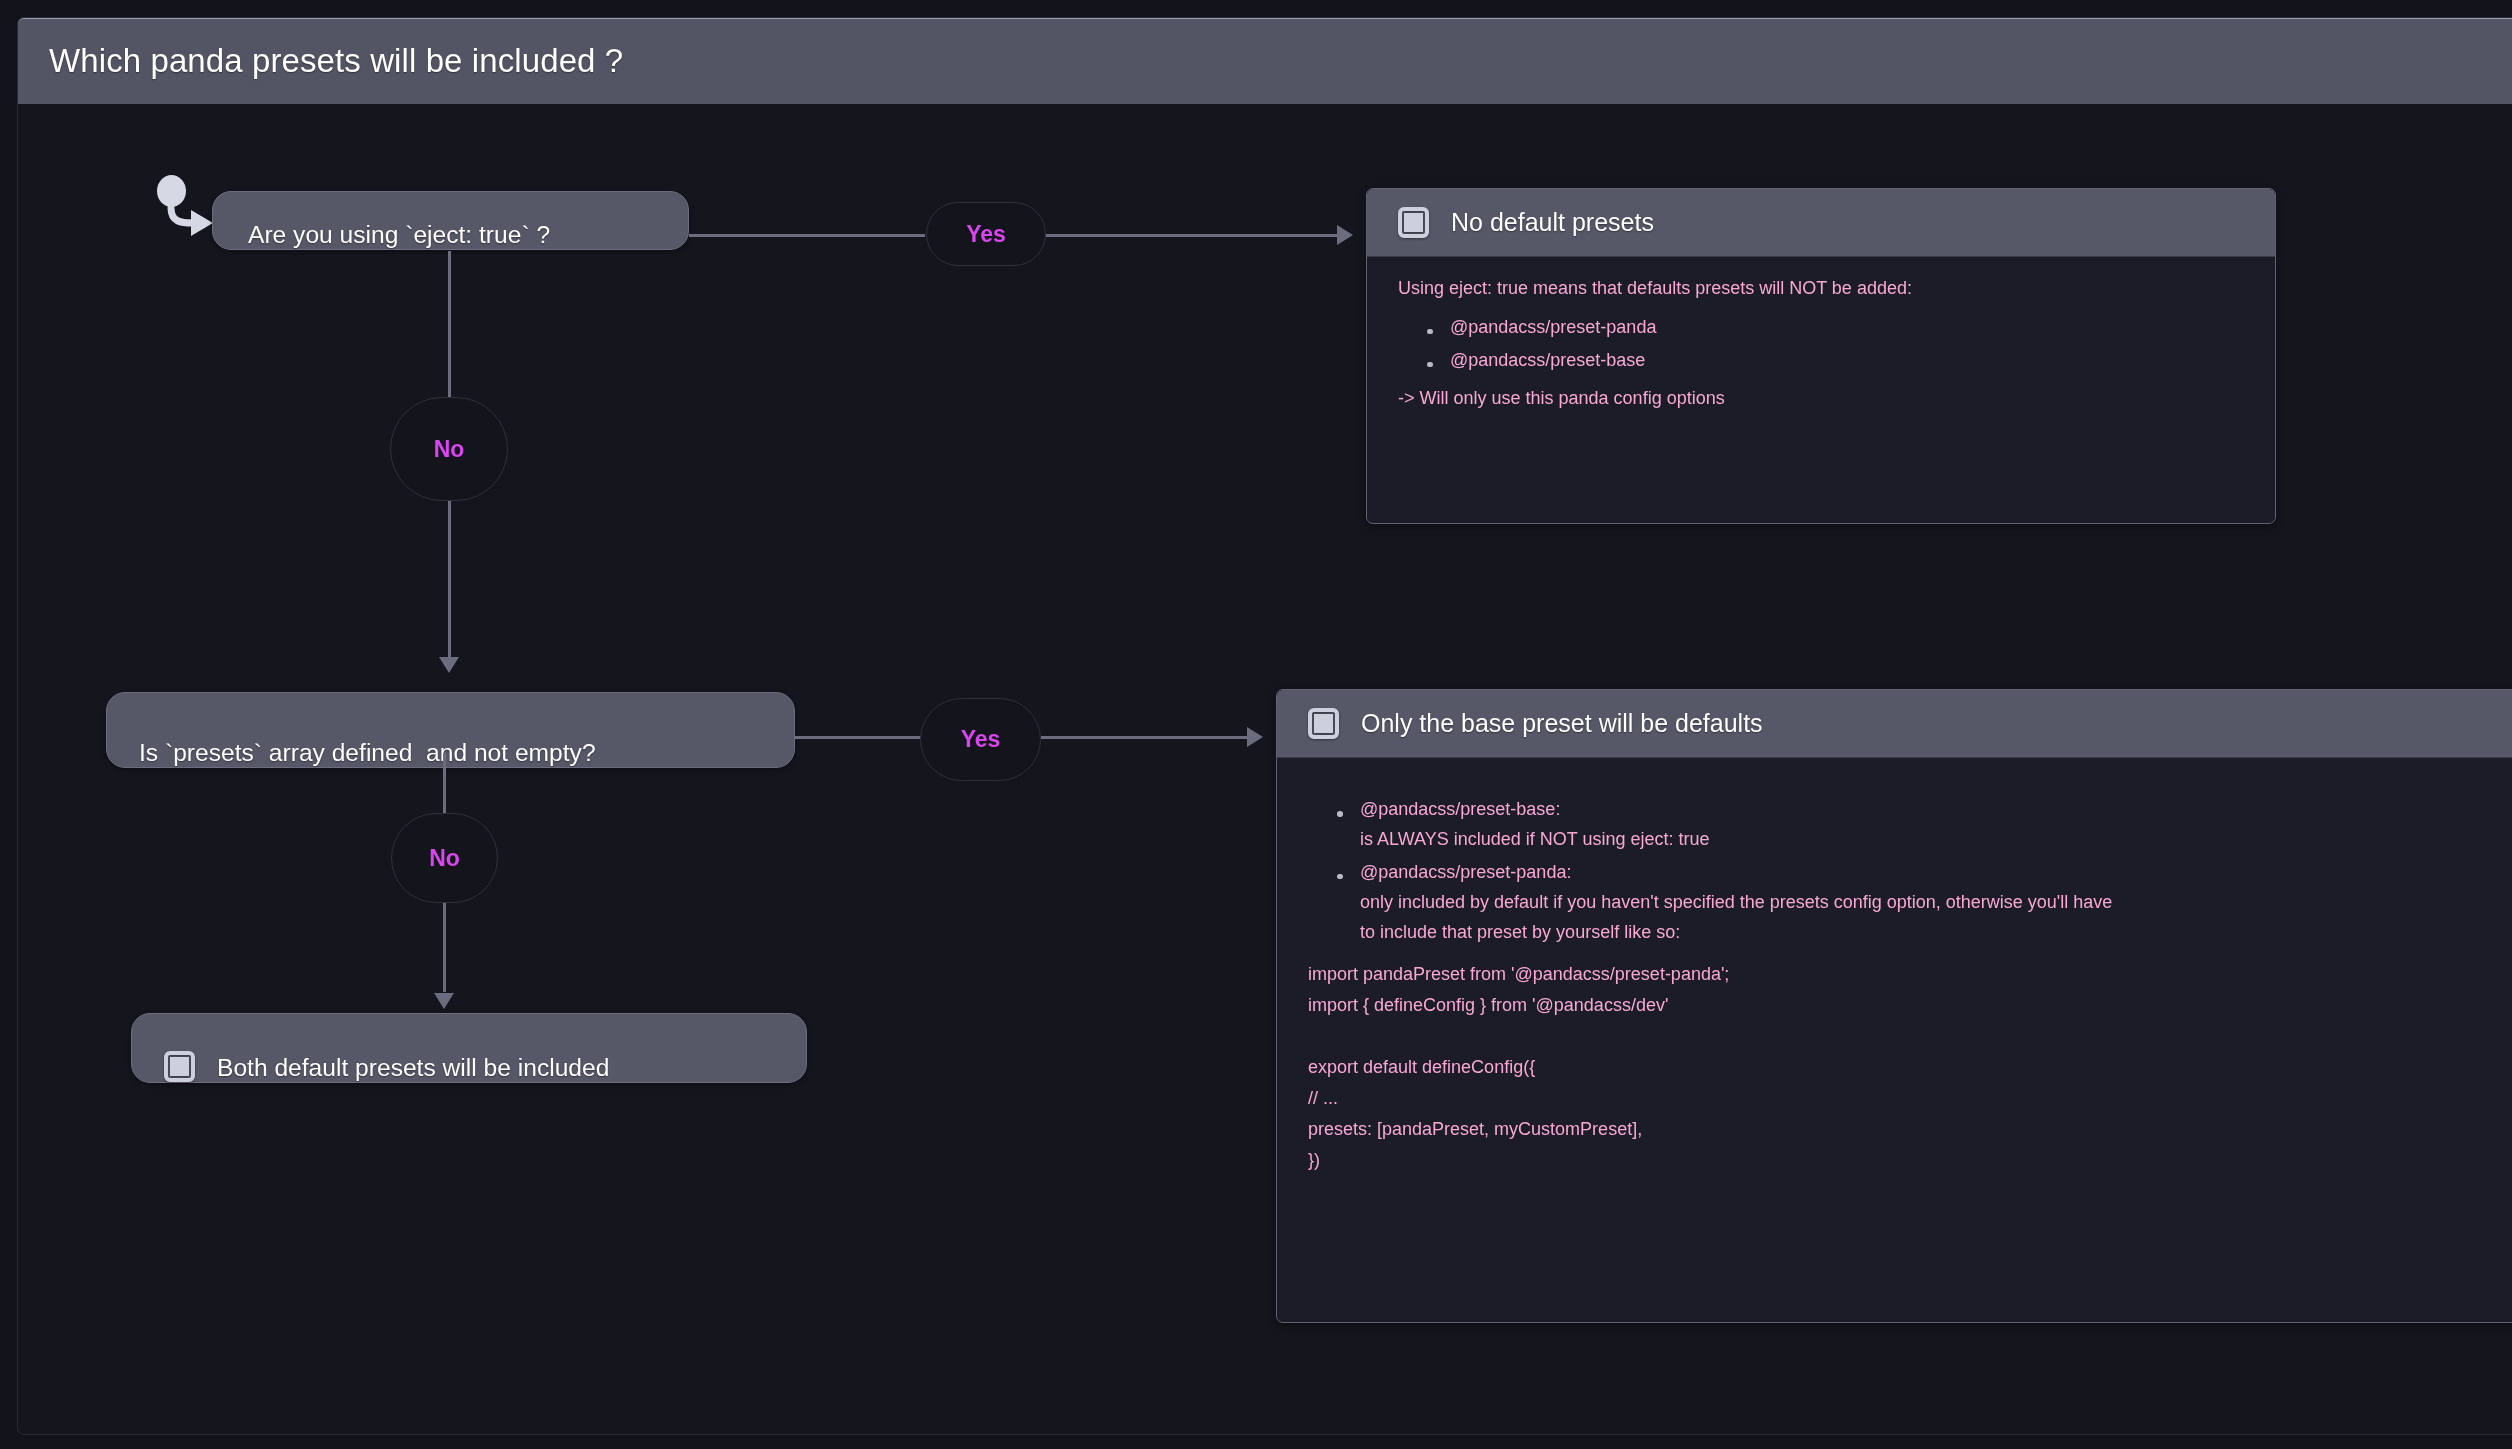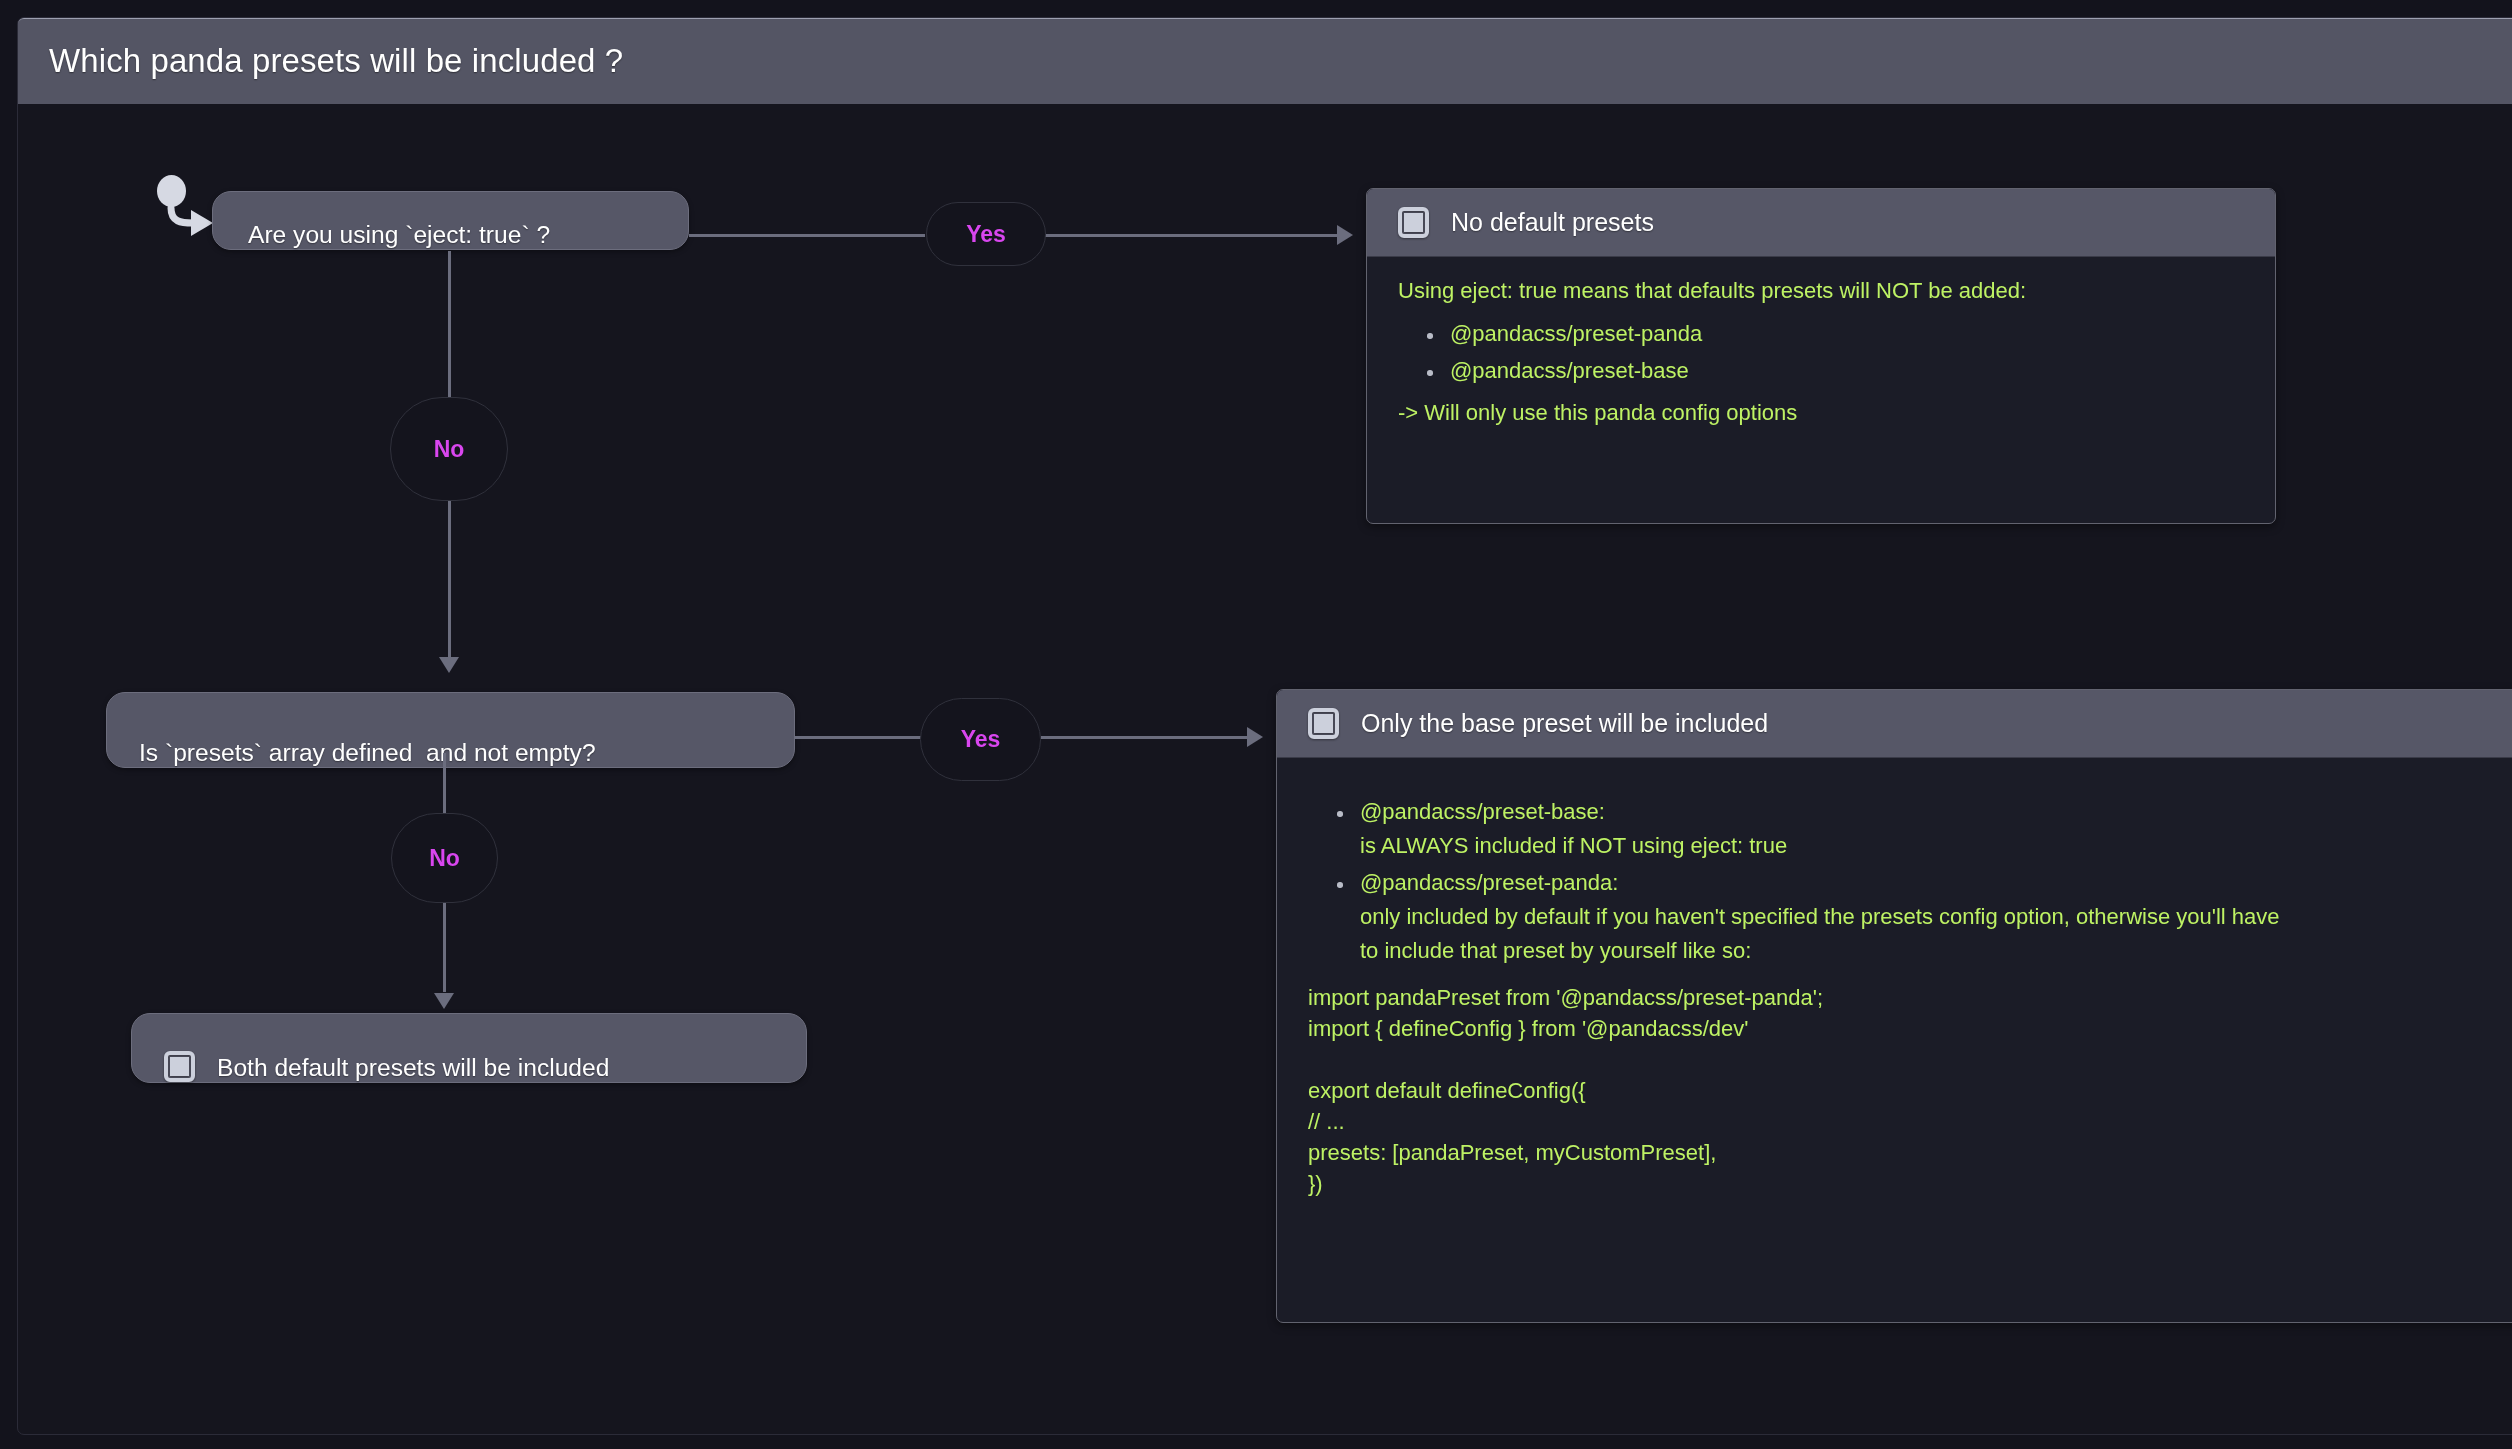--- a/index.html
+++ b/index.html
@@ -163,22 +163,22 @@
     border-bottom: 1px solid #3a3b48;
   }
   .panel-title {
     color: #ffffff;
     font-size: 25px;
     margin-left: 22px;
     text-shadow: 0 1px 1.5px rgba(0,0,0,0.4);
   }
   .panel-body {
     padding: 22px 31px 20px 31px;
-    color: #bef264;
-    font-size: 22px;
+    color: #f9a8d4;
+    font-size: 18px;
     line-height: 1.05;
   }
   .panel-body p { margin: 0 0 6px 0; }
   .panel-body ul {
     margin: 20px 0 19px 0;
     padding-left: 52px;
     list-style: none;
   }
   .panel-body li {
     position: relative;
@@ -266,21 +266,21 @@
       </ul>
       <p>-&gt; Will only use this panda config options</p>
     </div>
   </div>
 
   <div class="panel" style="left:1276px; top:689px; width:1437px; height:634px;">
     <div class="panel-header">
       <span class="note-icon">
           <i></i>
         </span>
-      <span class="panel-title">Only the base preset will be included</span>
+      <span class="panel-title">Only the base preset will be defaults</span>
     </div>
     <div class="panel-body">
       <ul>
         <li>
           <span>@pandacss/preset-base:</span>
           <span class="sub-line">is ALWAYS included if NOT using eject: true</span>
         </li>
         <li>
           <span>@pandacss/preset-panda:</span>
           <span class="sub-line">only included by default if you haven't specified the presets config option, otherwise you'll have</span>

